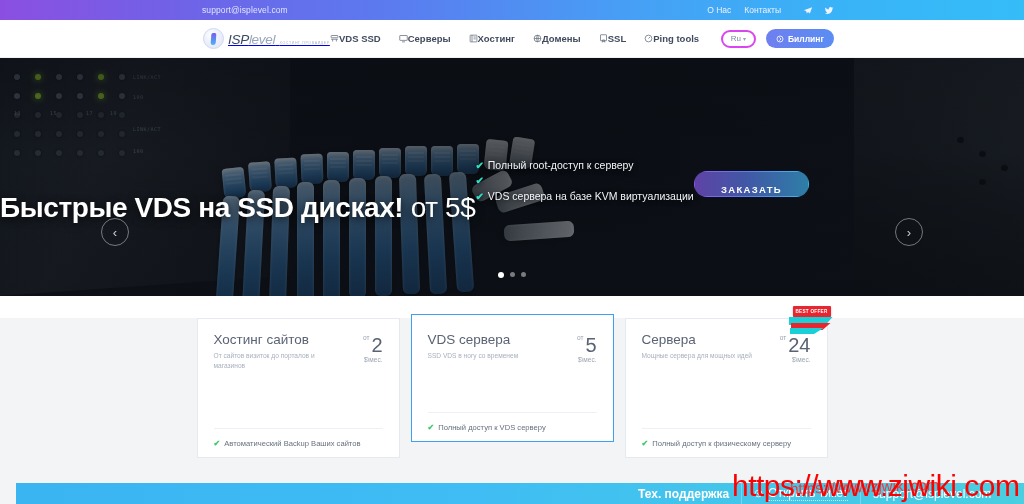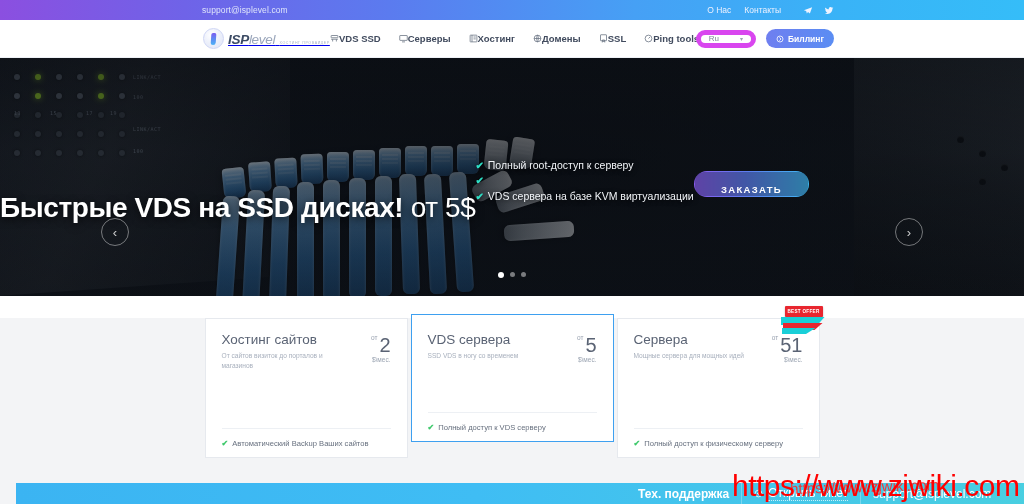--- a/index.html
+++ b/index.html
@@ -37,37 +37,37 @@
     background: radial-gradient(circle at 38% 32%, #ffffff 0%, #eef1fb 42%, #dfe5f6 100%);
     display: flex; align-items: center; justify-content: center;
   }
   .logo .mark span {
     display: block; width: 5px; height: 12px;
     background: linear-gradient(180deg, #7a5cf0 0%, #5b8ef2 55%, #4fb3f6 100%);
     border-radius: 2px 2px 3px 3px;
     transform: skewX(-4deg);
   }
   .logo .wordmark { line-height: 1; }
-  .logo .wordmark .w1 { font-size: 13.5px; font-weight: 700; color: #3b4a63; letter-spacing: -.3px; font-style: italic; }
+  .logo .wordmark .w1 { font-size: 13.5px; font-weight: 400; color: #3b4a63; letter-spacing: -.3px; font-style: italic; }
   .logo .wordmark .w2 { font-size: 13.5px; font-weight: 400; color: #9aa6bb; letter-spacing: -.3px; font-style: italic; }
   .logo .tagline { font-size: 3.6px; color: #aab4c6; letter-spacing: .6px; margin-top: 1px; text-transform: uppercase; }
 
   .menu { position: absolute; left: 330px; display: flex; align-items: center; gap: 18px; }
   .menu .item {
     display: flex; align-items: center; 
     font-size: 9.5px; font-weight: 700; color: #414b5e;
     text-decoration: none; white-space: nowrap; cursor: pointer;
   }
   .menu .item svg { display: block; opacity: .85; }
 
   .navright { position: absolute; right: 190px; display: flex; align-items: center; gap: 10px; }
   .langbtn {
-    display: flex; align-items: center; gap: 21px;
+    display: flex; align-items: center; gap: 2px;
     height: 18px; padding: 0 8px; border-radius: 9px;
-    border: 5px solid #d946ef; color: #7e8899; font-size: 8px; background: #fff; cursor: pointer;
+    border: 2px solid #d946ef; color: #7e8899; font-size: 8px; background: #fff; cursor: pointer;
   }
   .langbtn .car { font-size: 6px; color: #9aa4b4; }
   .billbtn {
     display: flex; align-items: center; gap: 4px;
     height: 19px; padding: 0 10px; border-radius: 10px;
     background: linear-gradient(90deg, #6f7ff0 0%, #5a8df3 100%);
     color: #fff; font-size: 8.5px; font-weight: 700; cursor: pointer; border: none;
     white-space: nowrap;
   }
   .billbtn svg { display: block; }
@@ -135,21 +135,21 @@
     text-shadow: 0 1px 5px rgba(0,0,0,.85); display: flex; align-items: center; gap: 4px;
     justify-content: flex-start;
   }
   .hero ul li .chk { color: #2ee0c6; font-size: 10px; font-weight: 700; }
   .order-wrap {
     margin-top: 14px; padding: 1.4px; border-radius: 14px;
     background: linear-gradient(90deg,#8a5cf0 0%, #5d7cf0 45%, #3fb8f2 100%);
     display: inline-block;
   }
   .order-wrap button {
-    display: block; height: 23px; padding: 12px 26px; border-radius: 9px; border: none;
+    display: block; height: 23px; padding: 12px 26px; border-radius: 3px; border: none;
     background: rgba(14,20,30,.35);
     color: #fff; font-size: 9.5px; font-weight: 700; letter-spacing: 1.3px; cursor: pointer;
     font-family: "Liberation Sans", sans-serif;
   }
   .dots { position: absolute; left: 0; right: 0; bottom: 18px; display: flex; justify-content: center; gap: 6px; }
   .dot { width: 5px; height: 5px; border-radius: 50%; background: rgba(255,255,255,.45); cursor: pointer; }
   .dot.active { background: #fff; width: 6px; height: 6px; }
 
   .arrow {
     position: absolute; top: 160px; width: 28px; height: 28px; border-radius: 50%;
@@ -159,21 +159,21 @@
   }
   .arrow.left { left: 101px; }
   .arrow.right { left: 895px; }
 
   
   .plans { position: relative; background: #f3f4f6; height: 186px; width: 100%; }
   .plans h2 {
     text-align: center; padding-top: 23px;
     font-size: 17px; font-weight: 400; color: #7b8596;
   }
-  .cards { display: flex; justify-content: center; gap: 4px; margin-top: 22px; }
+  .cards { display: flex; justify-content: center; gap: 12px; margin-top: 22px; }
   .card {
     width: 203px; background: #fff; height: 140px; position: relative;
     border: 1px solid #e6e9ee; padding: 14px 16px 0 16px;
   }
   .card.mid { border: 1.6px solid #3ea0f0; z-index: 2; margin: -4px -1px; height: 128px; padding-top: 18px; }
   .card .head { display: flex; justify-content: space-between; align-items: flex-start; }
   .card .title { font-size: 13.5px; color: #5a6374; font-weight: 400; line-height: 1.1; }
   .card .sub { font-size: 6.6px; color: #a8b0bd; margin-top: 3px; line-height: 1.5; max-width: 120px; }
   .price { text-align: right; white-space: nowrap; line-height: 1; padding-top: 2px; }
   .price .ot { font-size: 6.5px; color: #9aa3b1; vertical-align: top; margin-right: 2px; }
@@ -538,21 +538,21 @@
           <div class="f1"></div>
           <div class="f2"></div>
           <div class="f3"></div>
         </div>
         <div class="head">
           <div>
             <div class="title">Сервера</div>
             <div class="sub">Мощные сервера для мощных идей</div>
           </div>
           <div class="price">
-            <span class="ot">от</span><span class="num">51</span>
+            <span class="ot">от</span><span class="num">24</span>
             <span class="unit">$\мес.</span>
           </div>
         </div>
         <div class="sep"></div>
         <div class="feat">
           <span class="chk">✔</span>
           <span>Полный доступ к физическому серверу</span>
         </div>
       </div>
 

